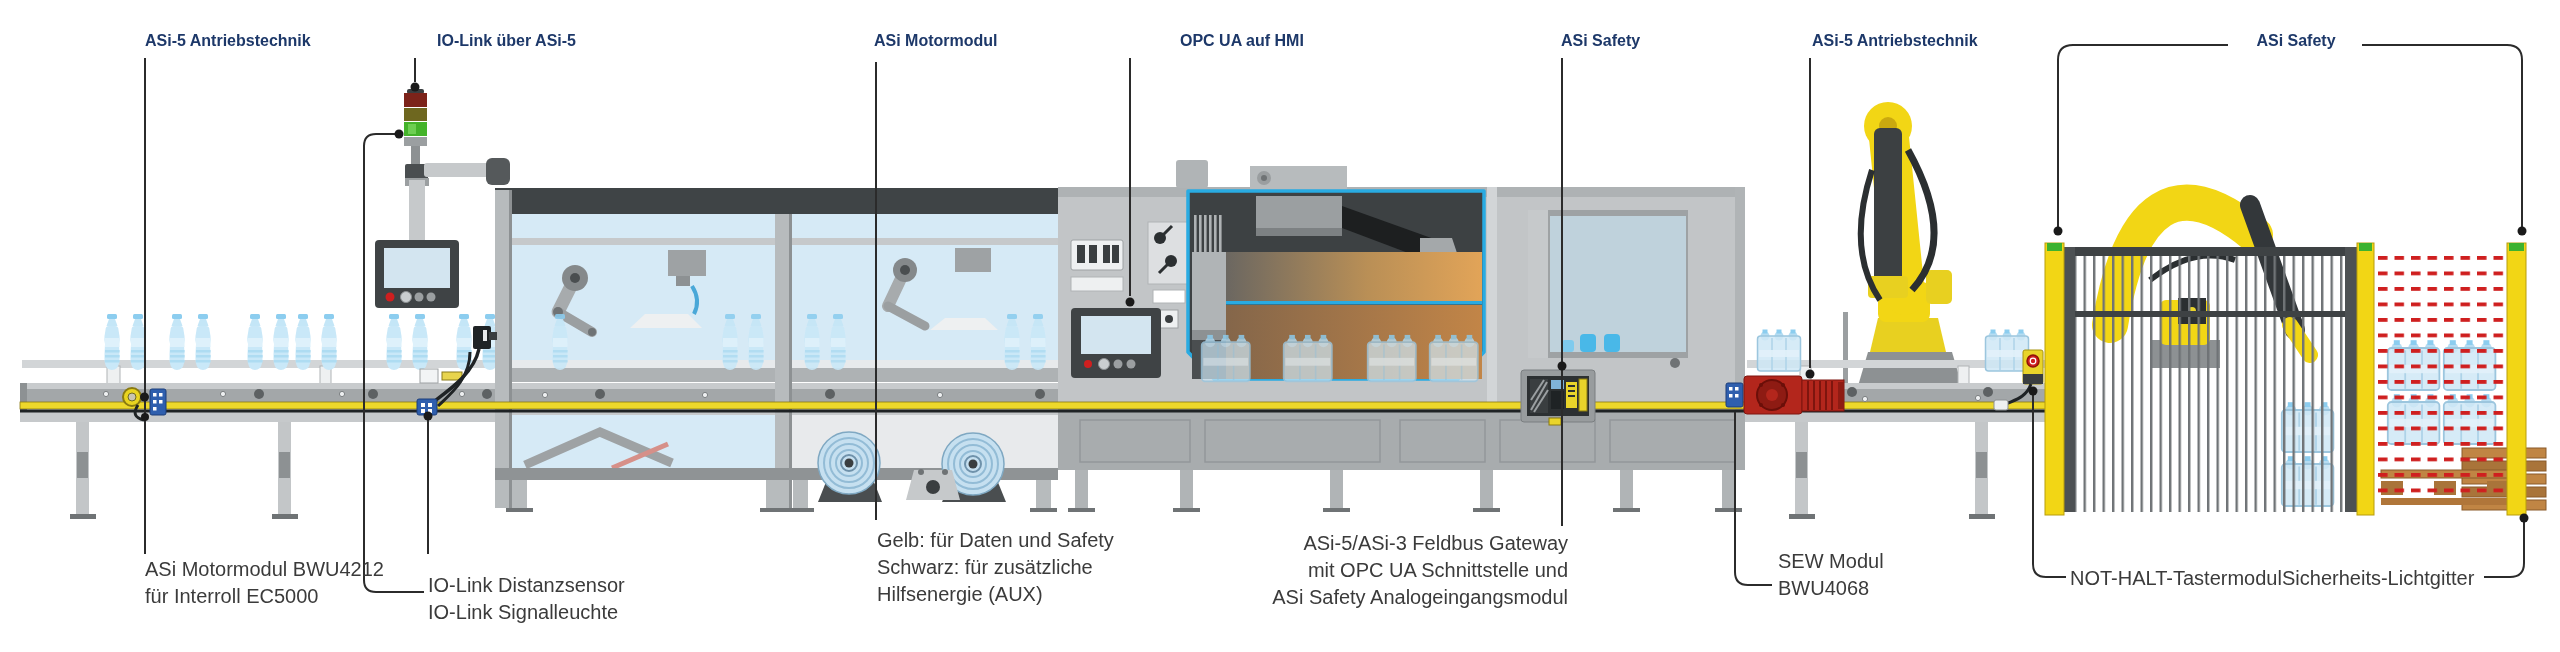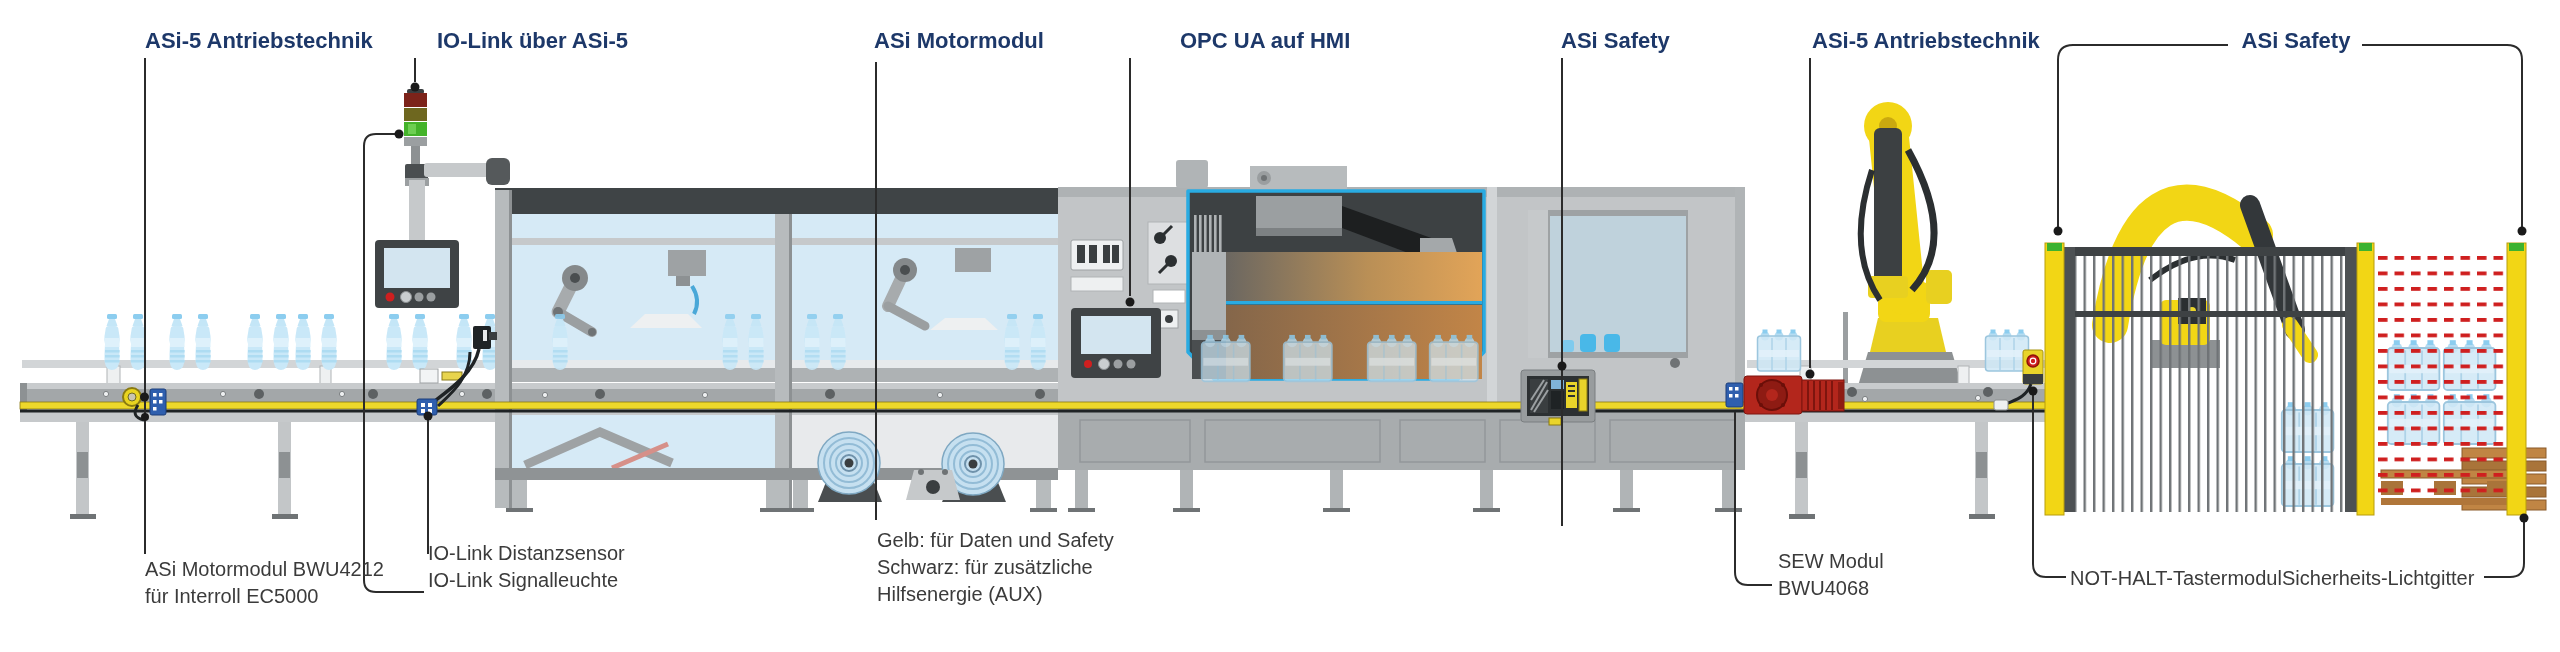--- a/index.html
+++ b/index.html
@@ -1,19 +1,19 @@
 <!DOCTYPE html>
 <html style="--label-navy: #1d3869; --label-gray: #3b3b3b; --asi-cable-yellow: #edd82b; --aux-cable-black: #1f2325; --safety-cyan: #29abe2; --robot-yellow: #f2d615; --sew-red: #b3261c; --light-grid-red: #cf1f1f; --bottle-blue: #c9e8f8; --fence-green-cap: #3db22f;"><head>
 <meta charset="utf-8">
 <style>
   html,body{margin:0;padding:0;background:#fff;}
   #stage{position:relative;width:2560px;height:652px;background:#fff;overflow:hidden;
          font-family:"Liberation Sans",sans-serif;}
   #art{position:absolute;left:0;top:0;}
-  .toplabel{position:absolute;top:29px;font-weight:bold;font-size:22px;line-height:24px;
+  .toplabel{position:absolute;top:29px;font-weight:bold;font-size:16px;line-height:24px;
             color:var(--label-navy,#1d3869);white-space:nowrap;}
   .botlabel{position:absolute;font-size:20px;line-height:27px;color:var(--label-gray,#3b3b3b);
             white-space:pre-line;}
 </style>
 </head>
 <body>
 
 <div id="stage">
 
 <svg id="art" width="2560" height="652" viewBox="0 0 2560 652">
@@ -518,23 +518,26 @@
 <div class="toplabel" style="left:145px">ASi-5 Antriebstechnik</div>
 <div class="toplabel" style="left:437px">IO-Link über ASi-5</div>
 <div class="toplabel" style="left:874px">ASi Motormodul</div>
 <div class="toplabel" style="left:1180px">OPC UA auf HMI</div>
 <div class="toplabel" style="left:1561px">ASi Safety</div>
 <div class="toplabel" style="left:1812px">ASi-5 Antriebstechnik</div>
 <div class="toplabel" style="left:2240px;width:112px;text-align:center">ASi Safety</div>
 
 <div class="botlabel" style="left:145px;top:556px">ASi Motormodul BWU4212
 für Interroll EC5000</div>
-<div class="botlabel" style="left:428px;top:540px">IO-Link Distanzsensor
+<div class="botlabel" style="left:428px;top:572px">IO-Link Distanzsensor
 IO-Link Signalleuchte</div>
 <div class="botlabel" style="left:877px;top:527px">Gelb: für Daten und Safety
 Schwarz: für zusätzliche
 Hilfsenergie (AUX)</div>
+<div class="botlabel" style="left:1258px;top:530px;width:310px;text-align:right">ASi-5/ASi-3 Feldbus Gateway
+mit OPC UA Schnittstelle und
+ASi Safety Analogeingangsmodul</div>
 <div class="botlabel" style="left:1778px;top:548px">SEW Modul
 BWU4068</div>
 <div class="botlabel" style="left:2070px;top:565px">NOT-HALT-Tastermodul</div>
 <div class="botlabel" style="left:2282px;top:565px">Sicherheits-Lichtgitter</div>
 
 </div>
 
 </body></html>

